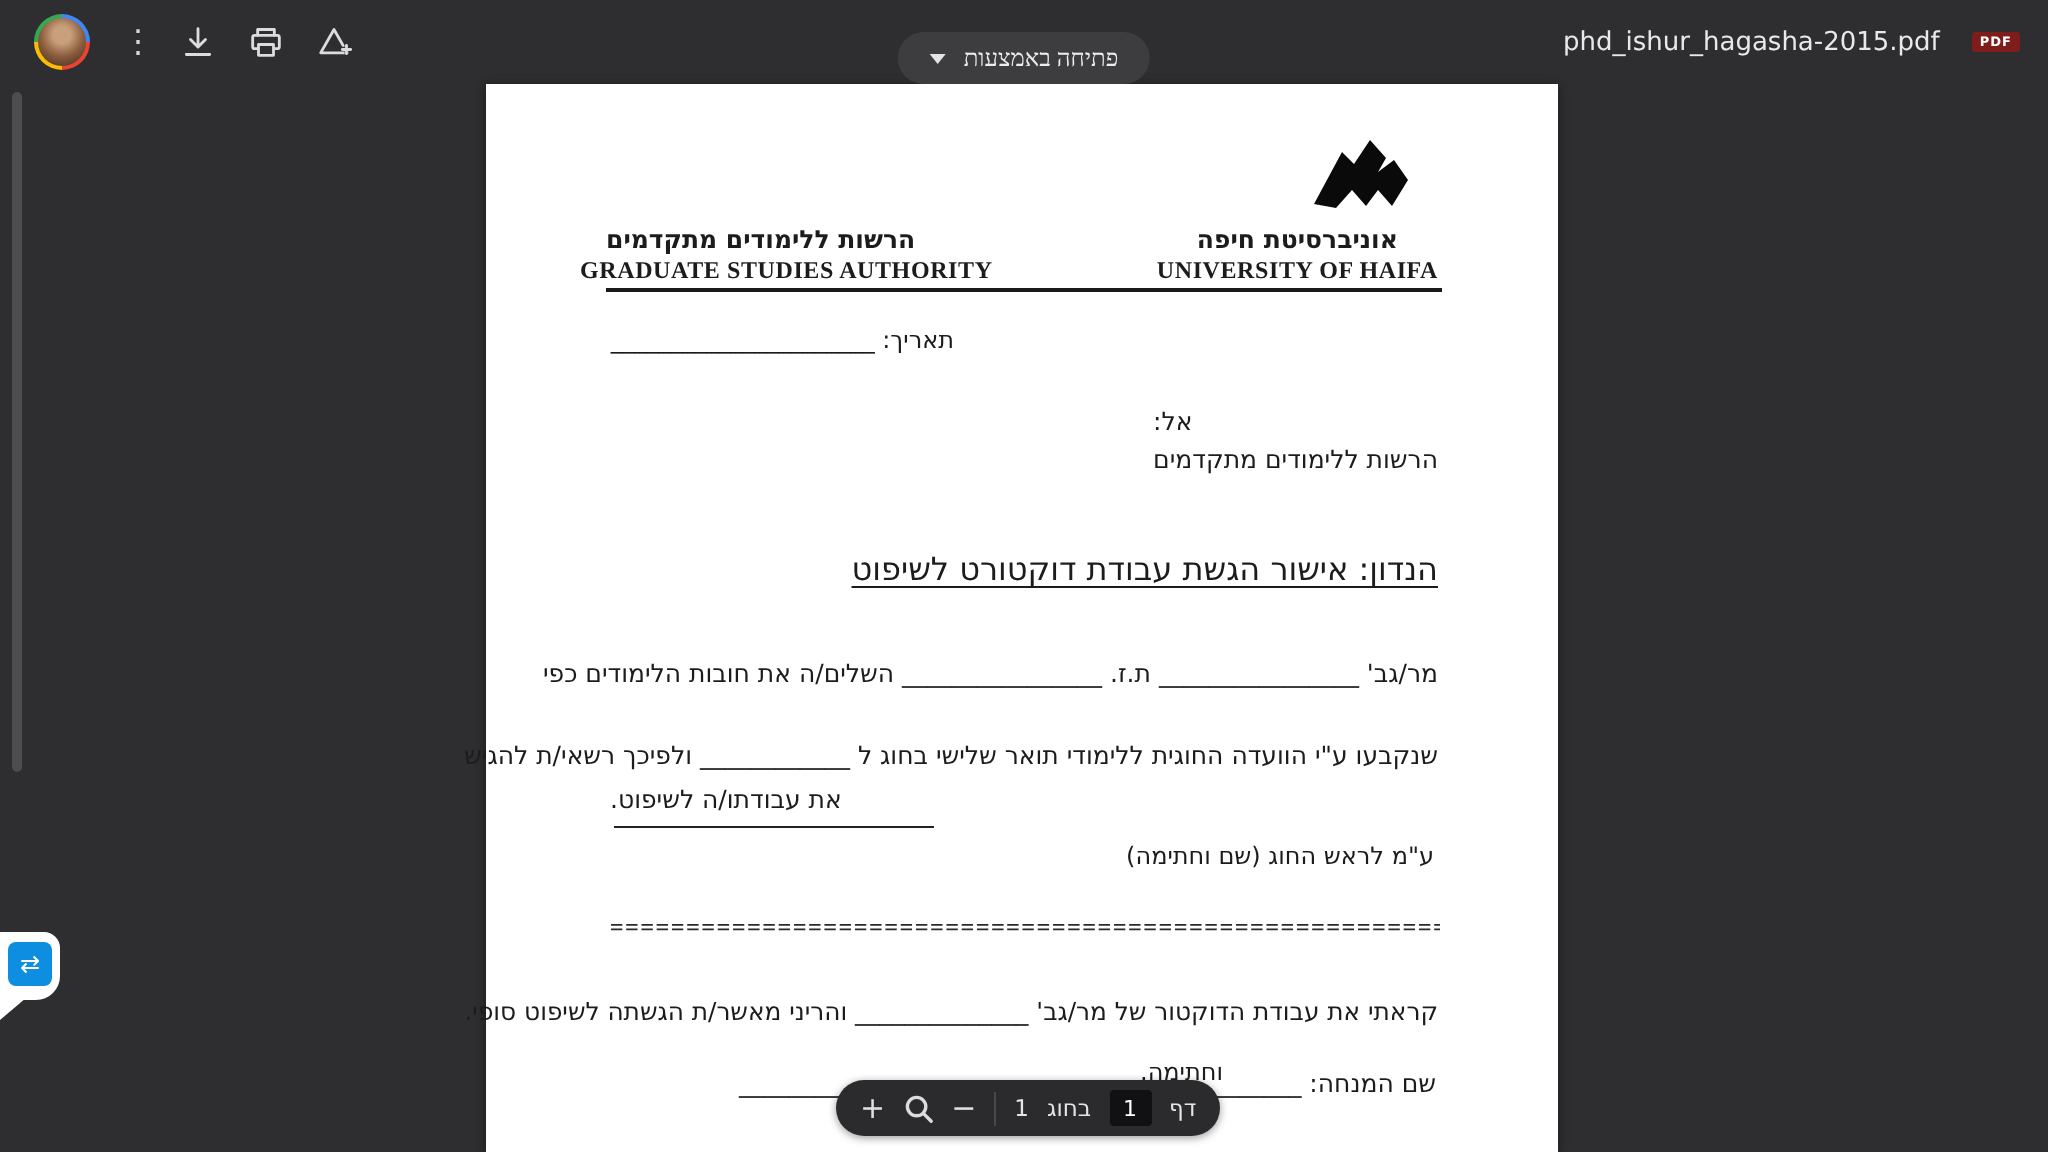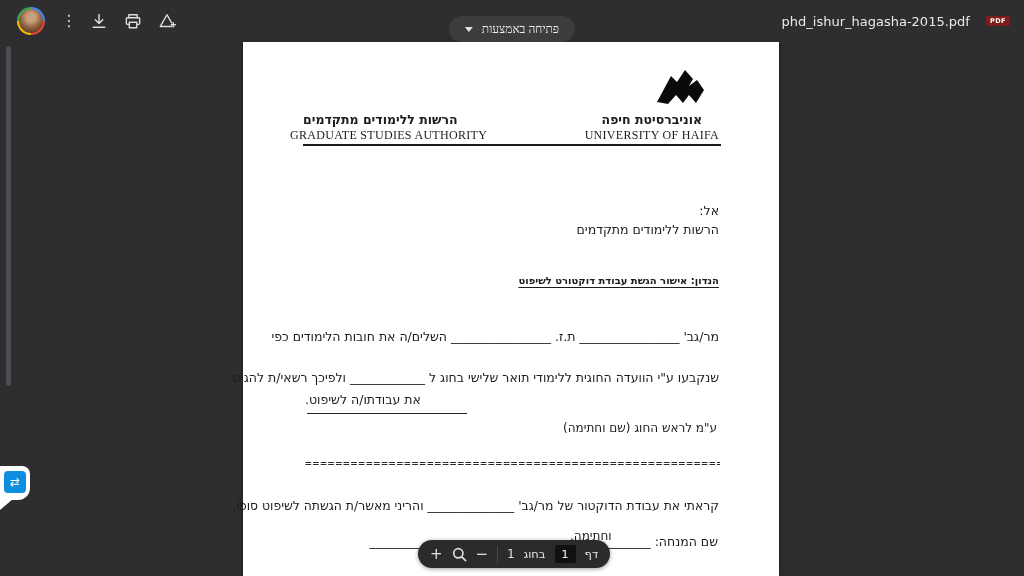--- a/index.html
+++ b/index.html
@@ -73,31 +73,31 @@
   }
   .page * { position:absolute; }
 
   .logo { left:auto; right:67px; top:26px; width:58px; height:36px; }
   .logo svg { width:58px; height:36px; fill:#0a0a0a; }
 
   .org-right { right:60px; top:70px; text-align:center; }
   .org-left  { left:47px;  top:70px; text-align:left; direction:ltr; }
   .org-he { position:static; display:block; font-size:12.5px; font-weight:bold; line-height:15px; }
   .org-en { position:static; display:block; font-family:"Liberation Serif","DejaVu Serif",serif;
-            font-size:12px; font-weight:normal; letter-spacing:.3px; line-height:16px; direction:ltr; }
+            font-size:12px; font-weight:bold; letter-spacing:.3px; line-height:16px; direction:ltr; }
   .org-left .org-he { margin-left:13px; }
   .head-rule { left:60px; right:58px; top:102px; border-top:2px solid #1a1a1a; height:0; }
 
   .date-line { right:302px; top:121px; white-space:nowrap; font-size:12px; }
 
-  .to-block { right:60px; top:160px; text-align:right; font-size:12.5px; line-height:18.5px; }
+  .to-block { right:60px; top:160px; text-align:left; font-size:12.5px; line-height:18.5px; }
   .to-block span { position:static; display:block; }
   .to-here { text-decoration:underline; text-underline-offset:2px; margin-top:1px; }
 
-  .subject { right:60px; top:233px; font-size:10px; font-weight:bold;
+  .subject { right:60px; top:233px; font-size:16px; font-weight:normal;
              text-decoration:underline; text-underline-offset:2.5px; white-space:nowrap;margin-left:42px; }
 
   .para { right:60px; left:62px; top:266px; font-size:12.5px; line-height:22.5px; }
   .para .jl { position:static; display:block; text-align:justify; text-align-last:justify; white-space:nowrap;margin-top:18px; }
   .para .rl { position:static; display:block; text-align:left; }
 
   .sig-line { left:64px; width:160px; top:371px; border-top:1.5px solid #222; height:0; }
   .sig-caption { right:62px; top:379px; font-size:12px; white-space:nowrap; }
 
   .divider { left:62px; right:59px; top:415px; font-family:"DejaVu Sans Mono",monospace;
@@ -186,20 +186,21 @@
   <div class="org-right">
     <span class="org-he">אוניברסיטת חיפה</span>
     <span class="org-en">UNIVERSITY OF HAIFA</span>
   </div>
   <div class="org-left">
     <span class="org-he">הרשות ללימודים מתקדמים</span>
     <span class="org-en">GRADUATE STUDIES AUTHORITY</span>
   </div>
   <div class="head-rule"></div>
 
+  <div class="date-line">תאריך: ______________________</div>
 
   <div class="to-block">
     <span>אל:</span>
     <span>הרשות ללימודים מתקדמים</span>
   </div>
 
   <div class="subject">הנדון:   אישור הגשת עבודת דוקטורט לשיפוט</div>
 
   <div class="para">
     <span class="jl">מר/גב' ________________ ת.ז. ________________ השלים/ה את חובות הלימודים כפי</span>

